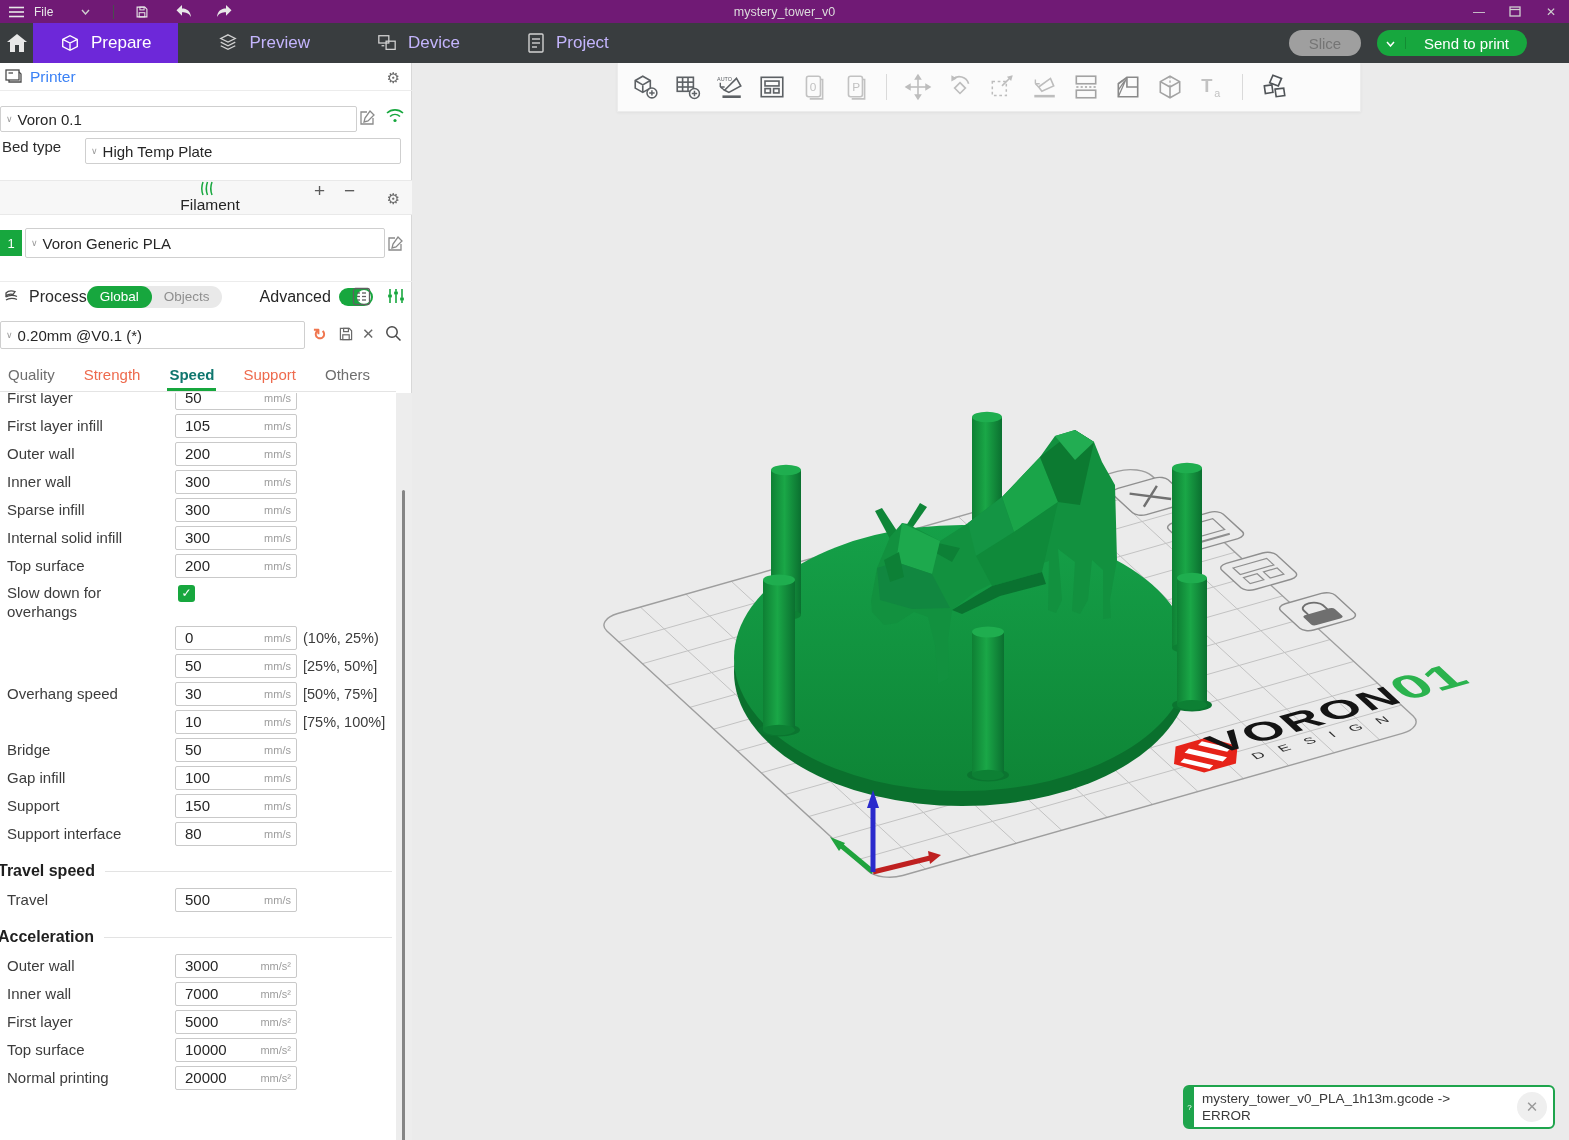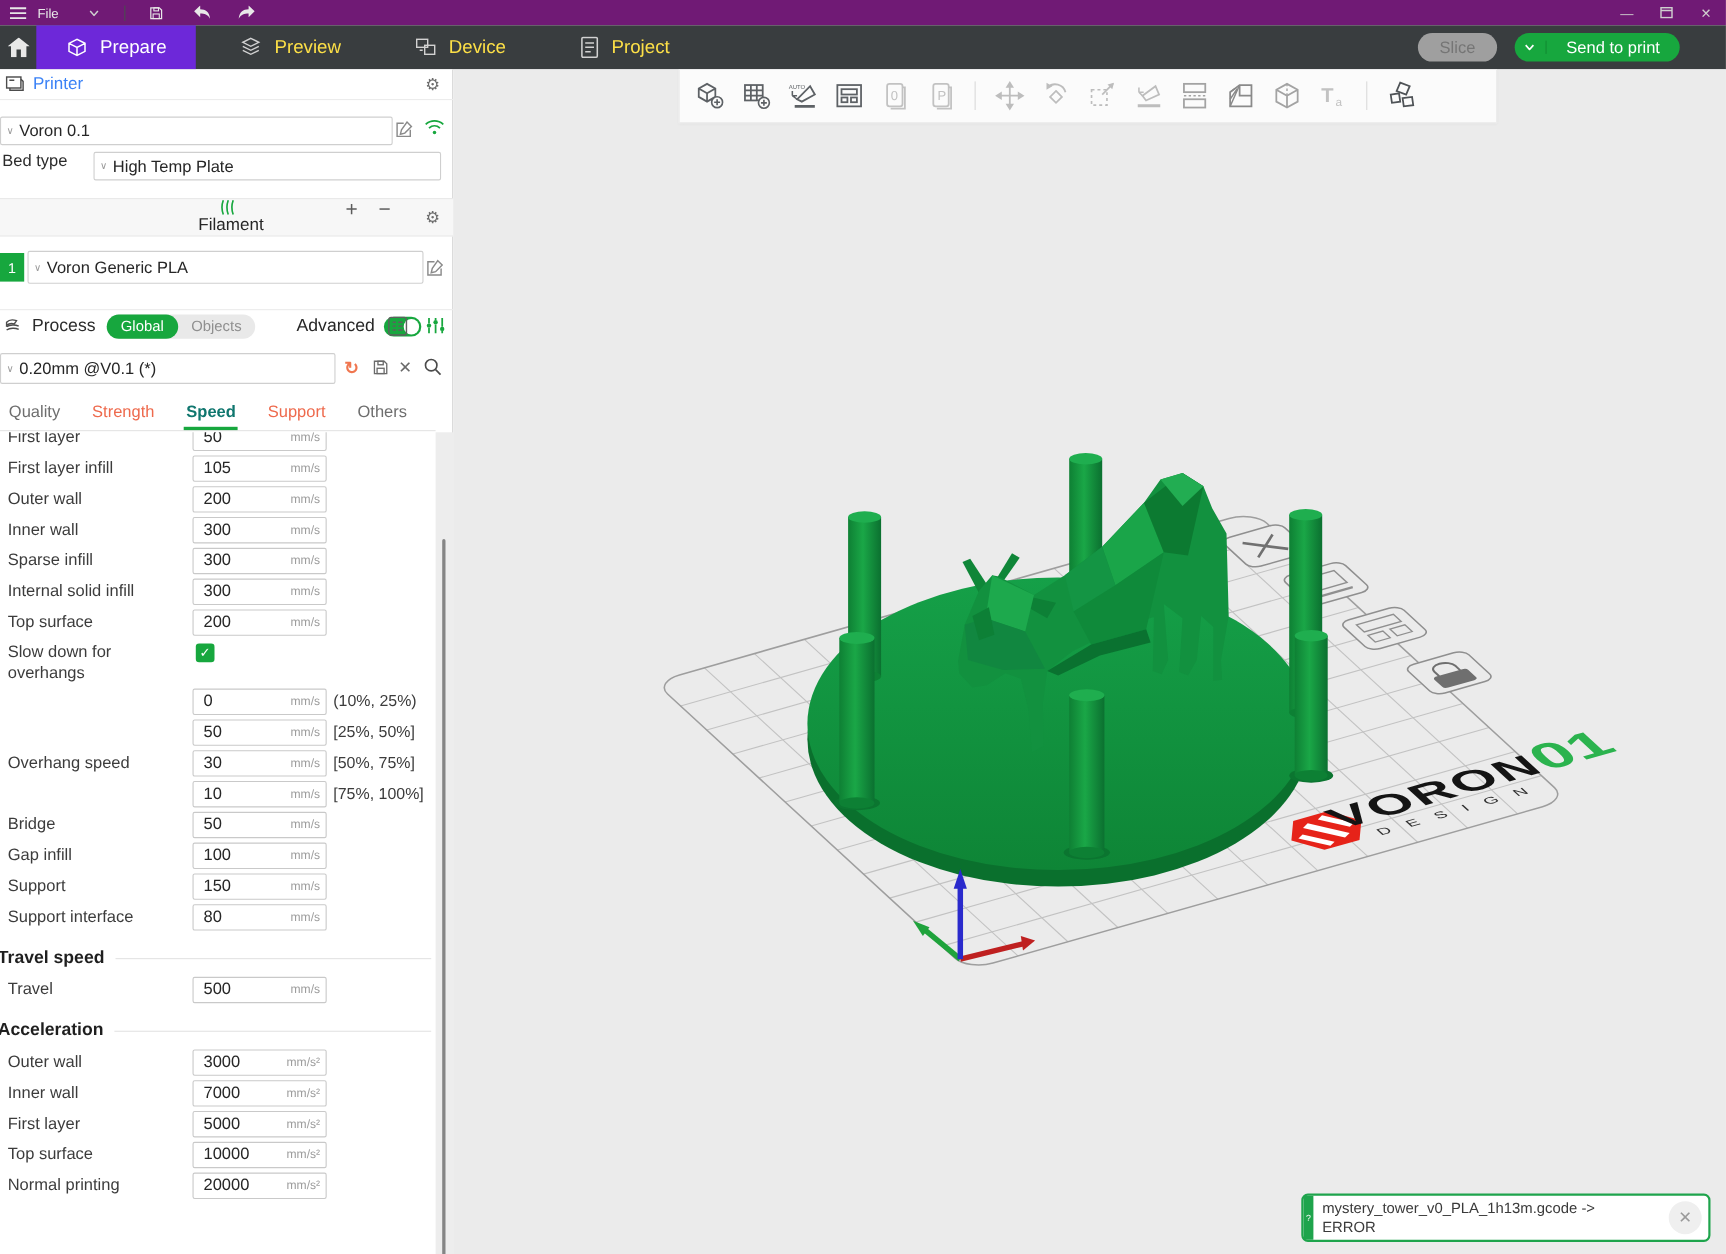--- a/index.html
+++ b/index.html
@@ -13,21 +13,21 @@
   .tb-title{position:absolute;left:0;right:0;text-align:center;font-size:12.5px;color:#dcdcdc;}
   .tb-win{margin-left:auto;display:flex;z-index:2;}
   .tb-winbtn{width:36px;height:23px;display:flex;align-items:center;justify-content:center;
              color:#cfcfcf;font-size:12px;}
   .tb-ic{display:flex;align-items:center;justify-content:center;width:20px;height:18px;}
   
   .navbar{position:absolute;left:0;top:23px;width:100%;height:40px;background:#393d3f;
           display:flex;align-items:center;}
   .home{width:33px;height:40px;display:flex;align-items:center;justify-content:center;}
   .nav-tab{height:40px;display:flex;align-items:center;gap:11px;padding:0 27px;
-           color:#fde047;font-size:17px;}
+           color:#c4b5fd;font-size:17px;}
   .nav-tab.active{background:#6d28d9;color:#fff;}
   .nav-gap{width:13px;}
   .nav-right{margin-left:auto;display:flex;align-items:center;gap:16px;margin-right:42px;}
   .slice-btn{width:72px;height:26px;border-radius:13px;background:#9f9f9f;color:#757575;
              font-size:15px;display:flex;align-items:center;justify-content:center;}
   .send-btn{height:26px;border-radius:13px;background:#17a73e;color:#fff;font-size:15px;
             display:flex;align-items:center;}
   .send-chev{width:28px;text-align:center;border-right:1px solid #128c33;font-size:11px;}
   .send-lab{padding:0 18px;}
   
@@ -44,21 +44,21 @@
   .combo .chev{color:#9a9a9a;font-size:9px;margin:0 5px 0 5px;}
   .combo .ctext{font-size:15px;color:#262626;white-space:nowrap;}
   .mini-ic{position:absolute;display:flex;align-items:center;justify-content:center;}
   .secbar{height:33px;background:#f7f7f7;border-top:1px solid #e9e9e9;border-bottom:1px solid #e9e9e9;
           display:flex;align-items:center;flex-direction:column;}
   .secbar .ttl{font-size:15.5px;color:#262626;margin-left:8px;}
   .pm{font-size:19px;color:#5c5c5c;line-height:1;}
   .slot1{position:absolute;left:0;width:22px;height:26px;background:#17a73e;color:#fff;
          font-size:13px;display:flex;align-items:center;justify-content:center;}
   .scope-pill{display:flex;align-items:center;background:#e9e9e9;border-radius:11px;height:22px;
-              margin-left:10px;font-size:13.5px;}
+              font-size:13.5px;}
   .scope-on{background:#17a73e;color:#fff;border-radius:11px;height:22px;display:flex;
             align-items:center;padding:0 13px;}
   .scope-off{color:#8f8f8f;padding:0 12px;}
   .toggle{position:relative;width:34px;height:18px;border-radius:9px;background:#17a73e;}
   .toggle .knob{position:absolute;right:2px;top:2px;width:14px;height:14px;border-radius:50%;background:#fff;}
   .ptabs{position:absolute;left:0;top:295px;width:396px;height:34px;display:flex;
          align-items:flex-end;padding-left:8px;box-sizing:border-box;gap:29px;
          border-bottom:1px solid #e4e4e4;}
   .ptab{font-size:15px;padding-bottom:8px;position:relative;color:#6e6e6e;}
   .ptab.modified{color:#ee6a4d;}
@@ -136,20 +136,21 @@
           </svg>
       </span>
       <span class="tb-ic" style="margin-left:12px">
         <svg width="16" height="13" viewBox="0 0 16 13">
             <g transform="scale(-1,1) translate(-16,0)">
               <path d="M6,0 L6,3.4 C11,3.4 14.5,6 15,12 C12.8,8.2 10,7.3 6,7.3 L6,10.7 L0.5,5.3 Z" fill="#e8e8e8"></path>
             </g>
           </svg>
       </span>
     </div>
+    <div class="tb-title">mystery_tower_v0</div>
     <div class="tb-win">
       <span class="tb-winbtn">—</span>
       <span class="tb-winbtn">
         <svg width="12" height="11" viewBox="0 0 12 11">
             <rect x="1" y="1" width="10" height="9" fill="none" stroke="#cfcfcf" stroke-width="1.3"></rect>
             <line x1="1" y1="3.5" x2="11" y2="3.5" stroke="#cfcfcf" stroke-width="1.3"></line>
           </svg>
       </span>
       <span class="tb-winbtn">✕</span>
     </div>

